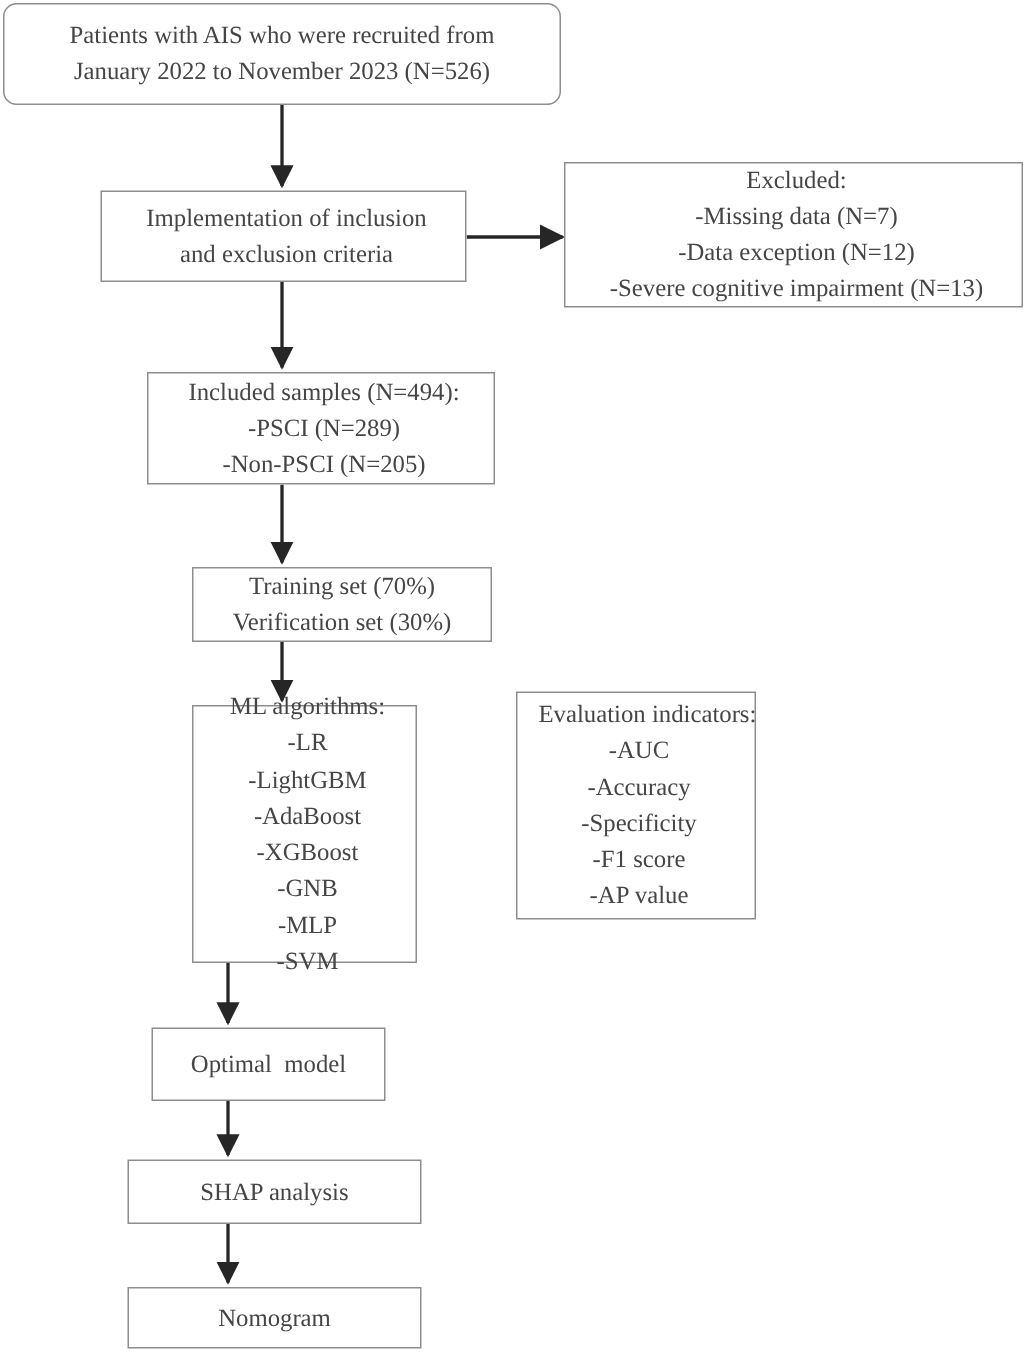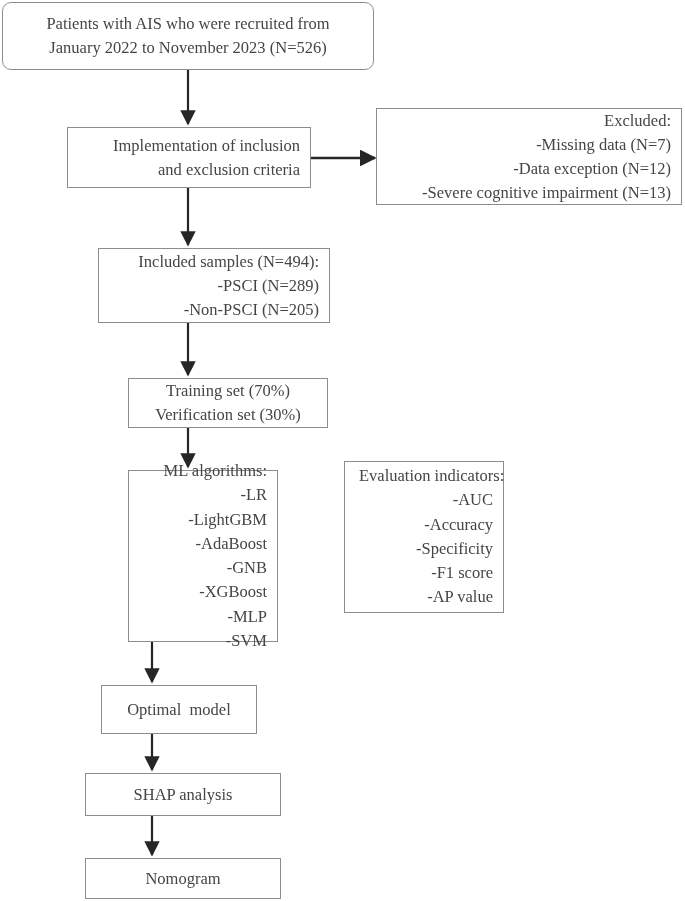--- a/index.html
+++ b/index.html
@@ -29,21 +29,21 @@
   .box.rounded { border-radius: 9px; }
   .box .inner {
     position: absolute;
     top: 50%;
     left: 0;
     right: 0;
     transform: translateY(-50%);
     padding: 0 10px;
   }
   .box.center .inner { text-align: center; }
-  .box.left   .inner { text-align: right; }
+  .box.left   .inner { text-align: center; }
   .box.left   .inner { padding-left: 14px; }
   svg.arrowlayer {
     position: absolute;
     left: 0; top: 0;
     width: 685px; height: 901px;
     z-index: 2;
     pointer-events: none;
   }
   .ln { display: block; white-space: pre; }
 </style>
@@ -133,22 +133,22 @@
         <span class="ln">Verification set (30%)</span>
       </div>
   </div>
 
   <div class="box left" style="left: 128px; top: 470px; width: 150px; height: 172px; border-color: rgb(141, 141, 141); background: rgb(255, 255, 255); color: rgb(69, 69, 69);">
     <div class="inner">
         <span class="ln">ML algorithms:</span>
         <span class="ln">-LR</span>
         <span class="ln">-LightGBM</span>
         <span class="ln">-AdaBoost</span>
+        <span class="ln">-XGBoost</span>
         <span class="ln">-GNB</span>
-        <span class="ln">-XGBoost</span>
         <span class="ln">-MLP</span>
         <span class="ln">-SVM</span>
       </div>
   </div>
 
   <div class="box left" style="left: 344px; top: 461px; width: 160px; height: 152px; border-color: rgb(141, 141, 141); background: rgb(255, 255, 255); color: rgb(69, 69, 69);">
     <div class="inner">
         <span class="ln">Evaluation indicators:</span>
         <span class="ln">-AUC</span>
         <span class="ln">-Accuracy</span>

